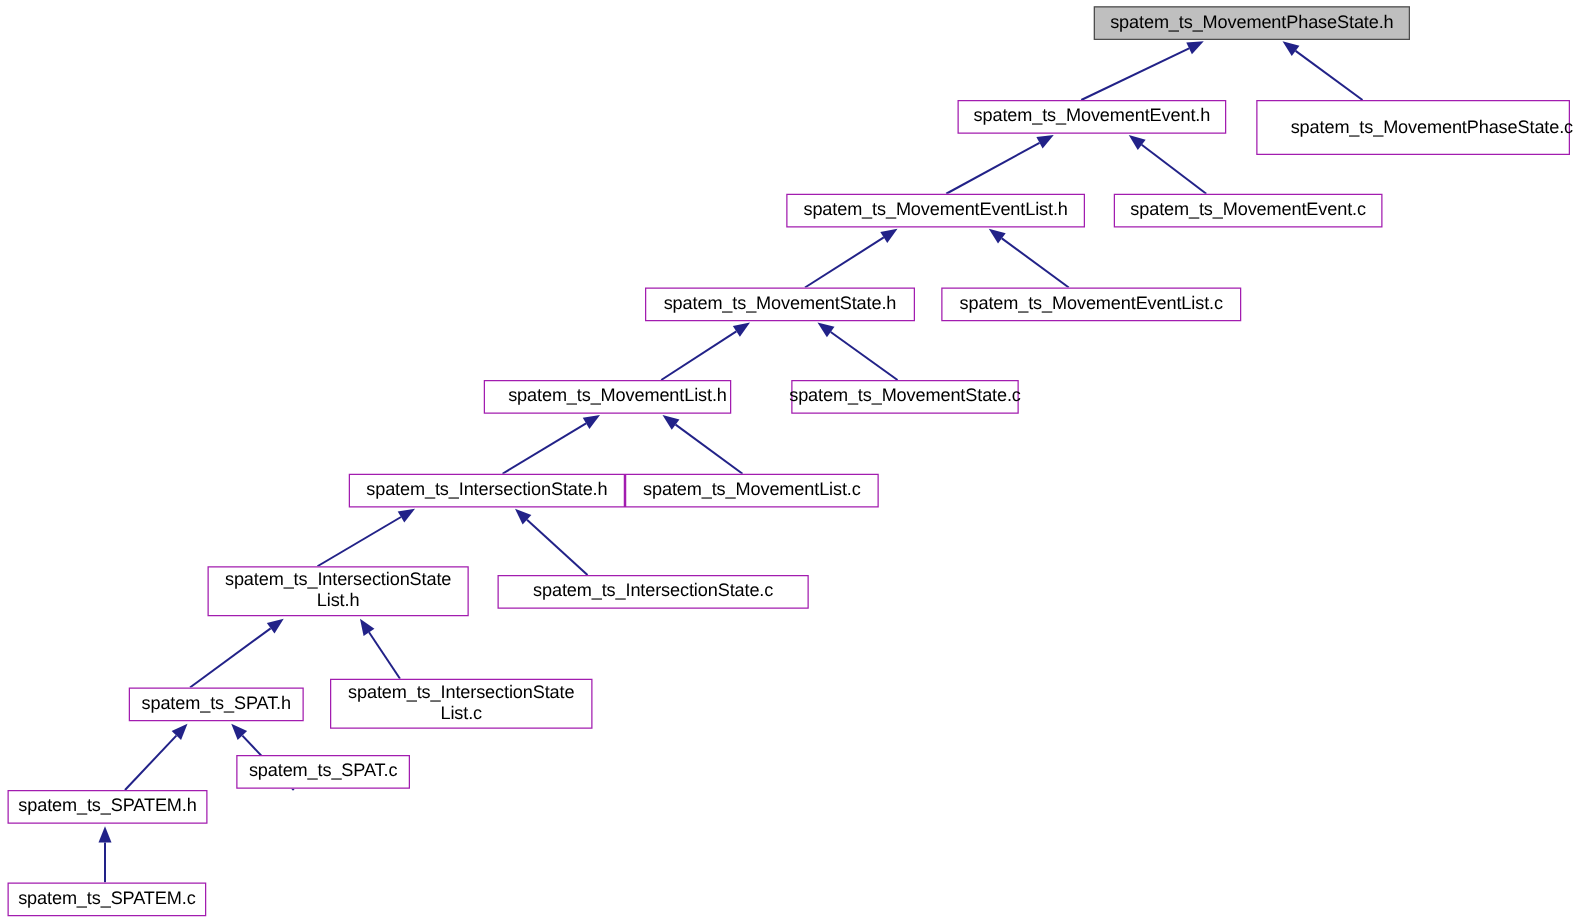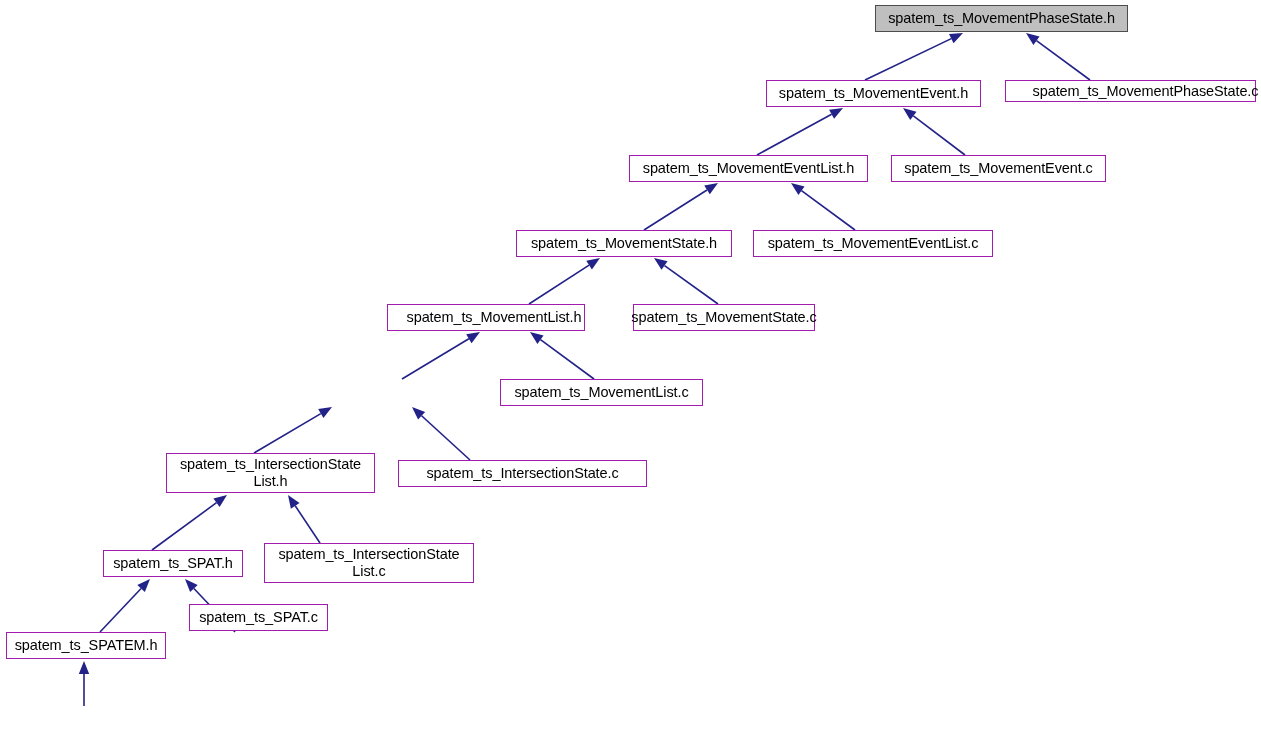--- a/index.html
+++ b/index.html
@@ -116,29 +116,31 @@
         <line x1="235" y1="632" x2="193.92086554964436" y2="588.456117482623" stroke="#222288" stroke-width="1.6"></line>
         <polygon points="185,579 197.70331254269357,584.8877712627652 190.13841855659516,592.0244637024807" fill="#222288"></polygon>
       </g>
       <g>
         <line x1="84" y1="706" x2="84" y2="674" stroke="#222288" stroke-width="1.6"></line>
         <polygon points="84,661 89.2,674 78.8,674" fill="#222288"></polygon>
       </g>
     </svg>
 <div class="node root" style="left: 875px; top: 5px; width: 253px; height: 27px;"><span class="label">spatem_ts_MovementPhaseState.h</span></div>
     <div class="node" style="left: 766px; top: 80px; width: 215px; height: 27px;"><span class="label">spatem_ts_MovementEvent.h</span></div>
-    <div class="node" style="left: 1005px; top: 80px; width: 251px; height: 22px; padding-left: 30px;"><span class="label">spatem_ts_MovementPhaseState.c</span></div>
+    <div class="node" style="left: 1005px; top: 80px; width: 251px; height: 44px; padding-left: 30px;"><span class="label">spatem_ts_MovementPhaseState.c</span></div>
     <div class="node" style="left: 629px; top: 155px; width: 239px; height: 27px;"><span class="label">spatem_ts_MovementEventList.h</span></div>
     <div class="node" style="left: 891px; top: 155px; width: 215px; height: 27px;"><span class="label">spatem_ts_MovementEvent.c</span></div>
     <div class="node" style="left: 516px; top: 230px; width: 216px; height: 27px;"><span class="label">spatem_ts_MovementState.h</span></div>
     <div class="node" style="left: 753px; top: 230px; width: 240px; height: 27px;"><span class="label">spatem_ts_MovementEventList.c</span></div>
     <div class="node" style="left: 387px; top: 304px; width: 198px; height: 27px; padding-left: 16px;"><span class="label">spatem_ts_MovementList.h</span></div>
     <div class="node" style="left: 633px; top: 304px; width: 182px; height: 27px;"><span class="label">spatem_ts_MovementState.c</span></div>
+    <div class="node" style="left: 279px; top: 379px; width: 221px; height: 27px;"><span class="label">spatem_ts_IntersectionState.h</span></div>
     <div class="node" style="left: 500px; top: 379px; width: 203px; height: 27px;"><span class="label">spatem_ts_MovementList.c</span></div>
     <div class="node" style="left: 166px; top: 453px; width: 209px; height: 40px;"><span class="label">spatem_ts_IntersectionState
 List.h</span></div>
     <div class="node" style="left: 398px; top: 460px; width: 249px; height: 27px;"><span class="label">spatem_ts_IntersectionState.c</span></div>
     <div class="node" style="left: 103px; top: 550px; width: 140px; height: 27px;"><span class="label">spatem_ts_SPAT.h</span></div>
     <div class="node" style="left: 264px; top: 543px; width: 210px; height: 40px;"><span class="label">spatem_ts_IntersectionState
 List.c</span></div>
     <div class="node" style="left: 6px; top: 632px; width: 160px; height: 27px;"><span class="label">spatem_ts_SPATEM.h</span></div>
     <div class="node" style="left: 189px; top: 604px; width: 139px; height: 27px;"><span class="label">spatem_ts_SPAT.c</span></div>
+    <div class="node" style="left: 6px; top: 706px; width: 159px; height: 27px;"><span class="label">spatem_ts_SPATEM.c</span></div>
   </div>
 
 </body></html>

